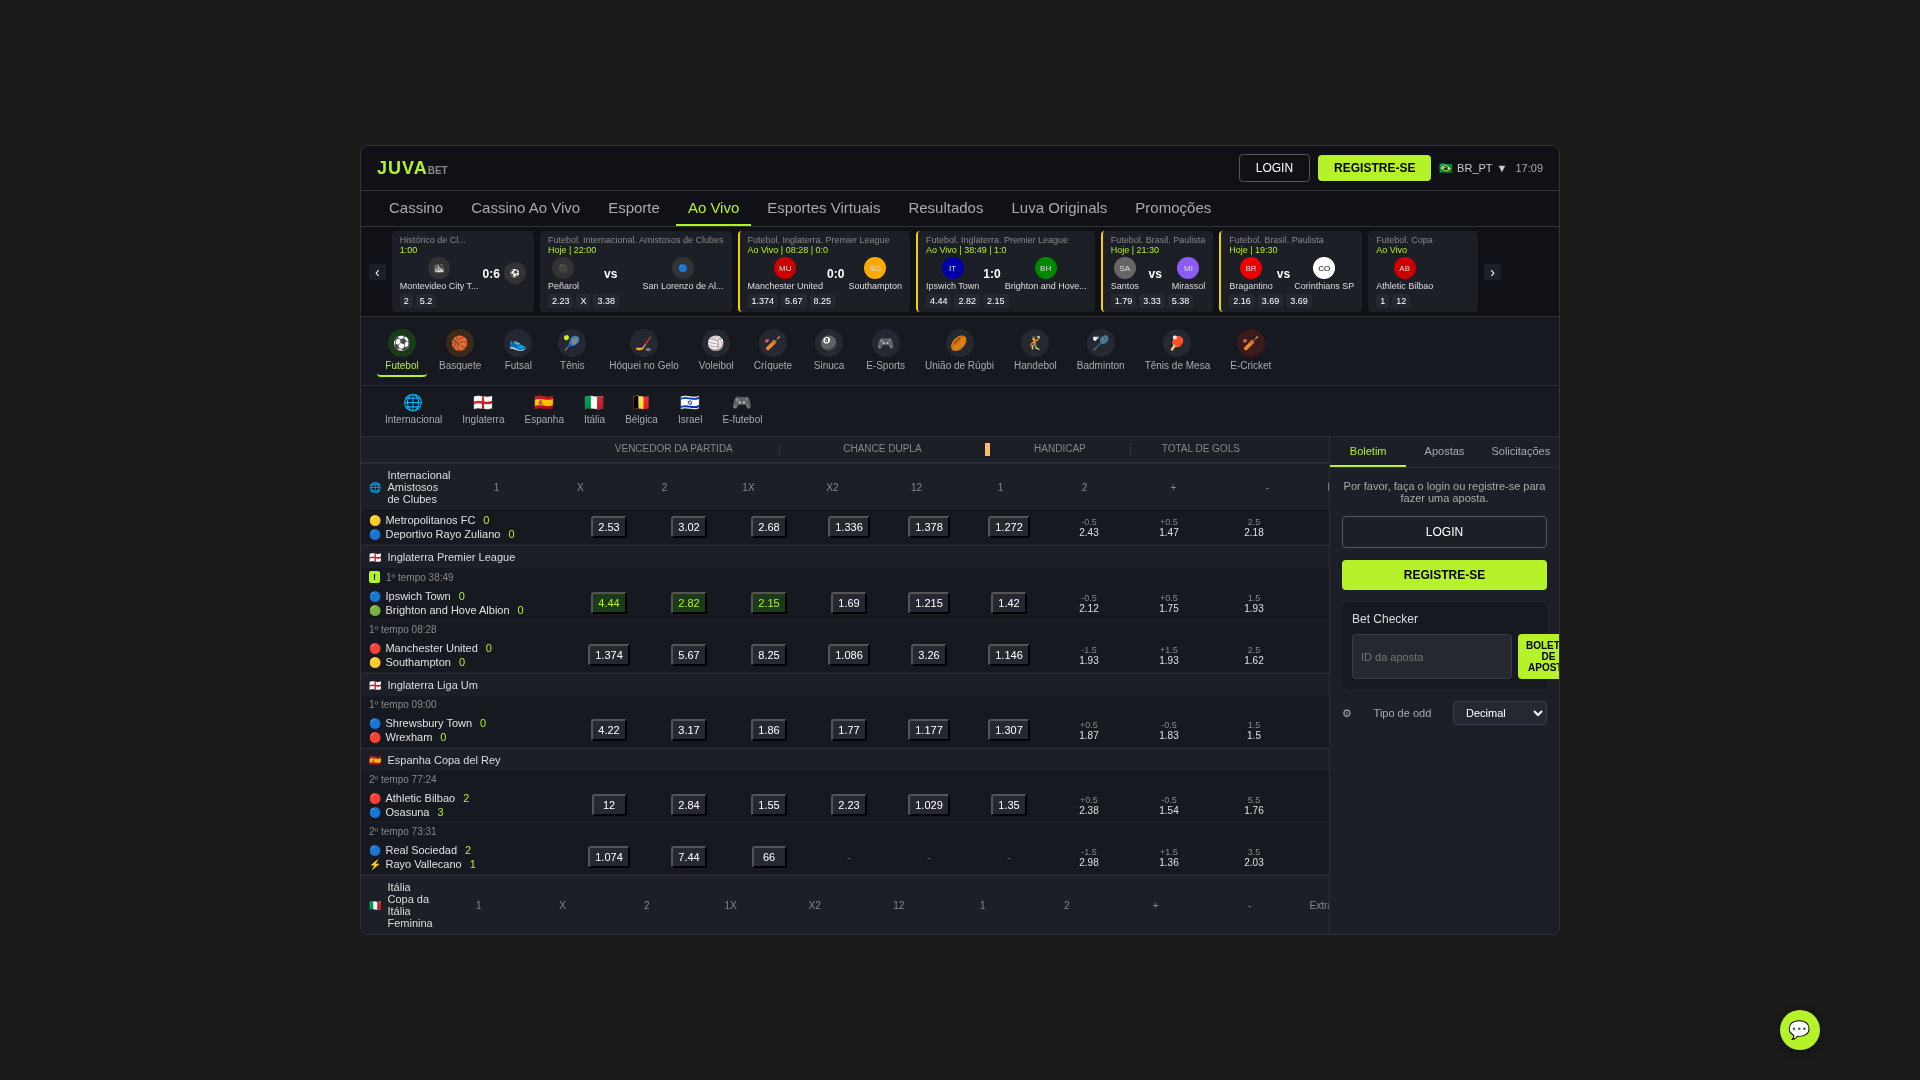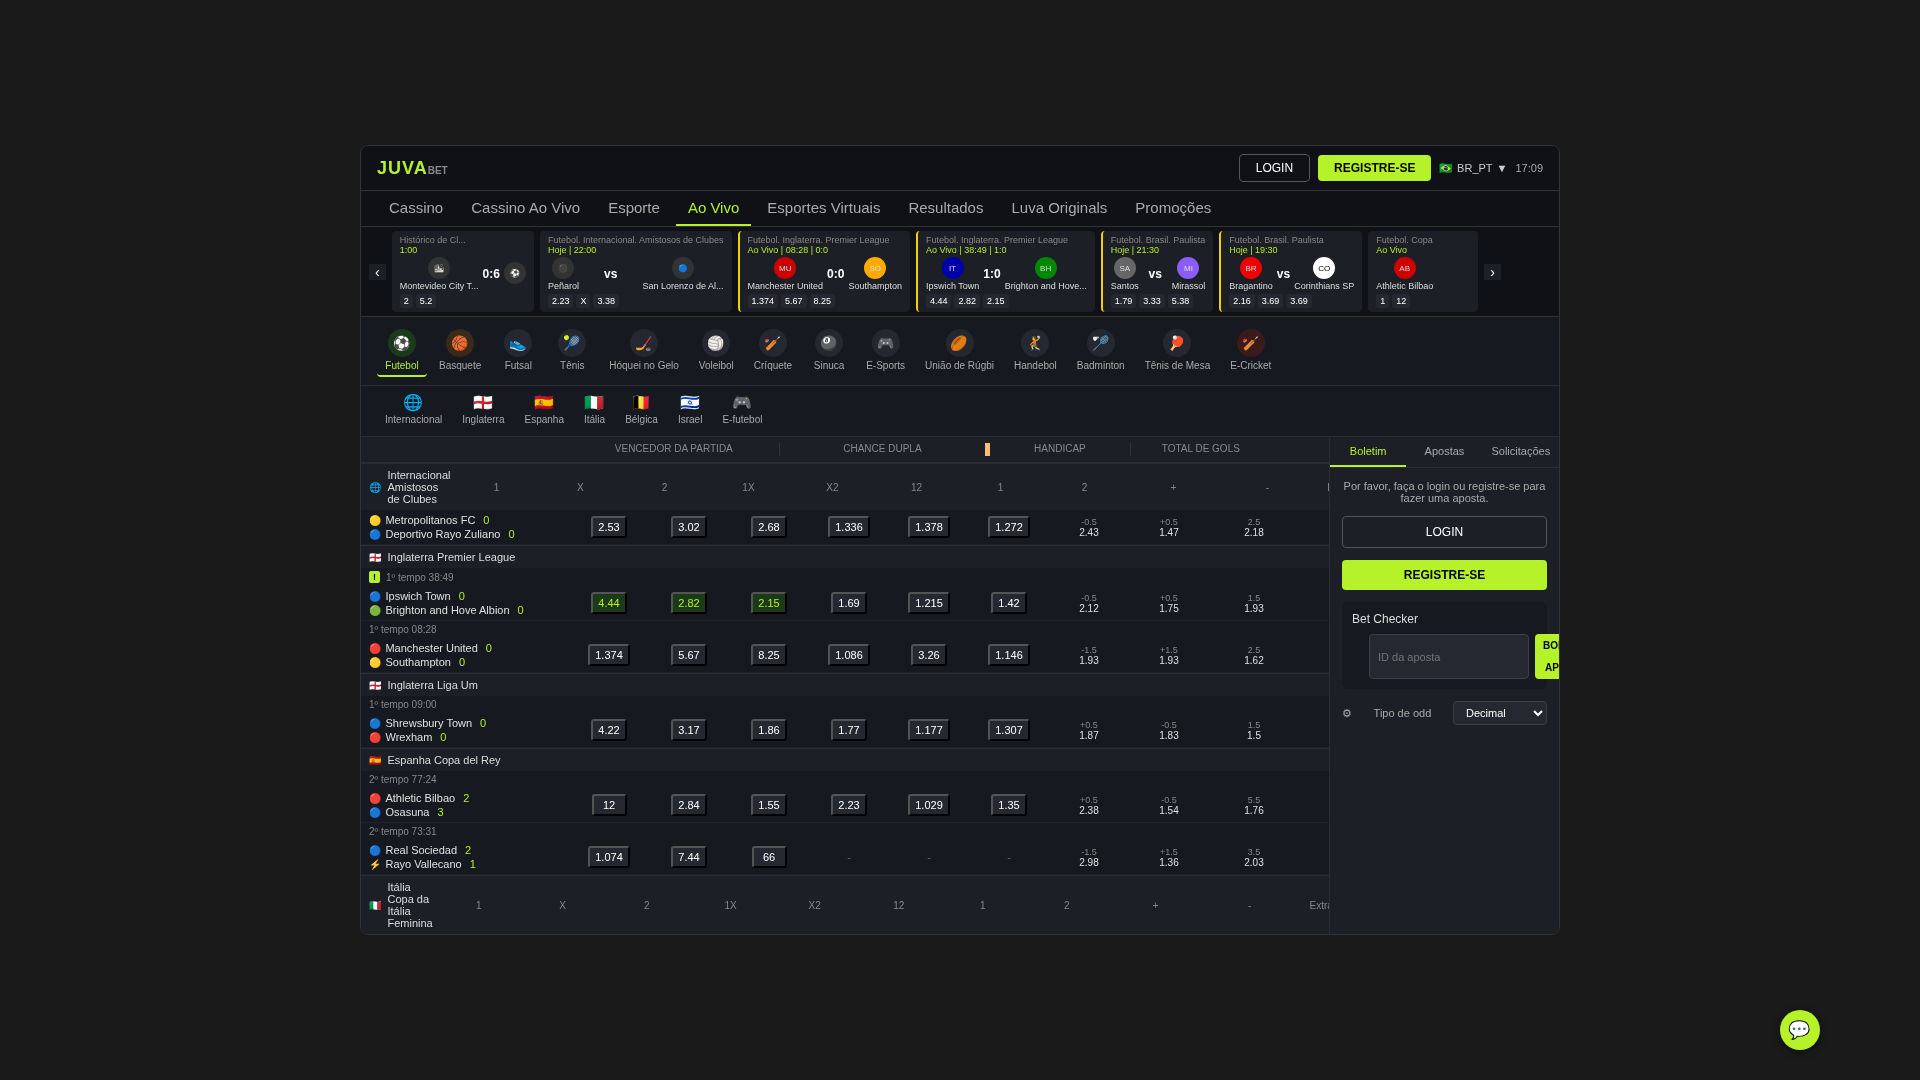--- a/index.html
+++ b/index.html
@@ -360,21 +360,20 @@
       gap: 6px;
     }
     .bet-id-input {
       flex: 1;
       background: #252830;
       border: 1px solid #3a3f4a;
       color: #fff;
       padding: 6px 8px;
       border-radius: 4px;
       font-size: 11px;
-      margin-left: 17px;
     }
     .btn-boletim {
       background: #b5f229;
       border: none;
       color: #000;
       padding: 6px 8px;
       border-radius: 4px;
       cursor: pointer;
       font-size: 10px;
       font-weight: bold;

